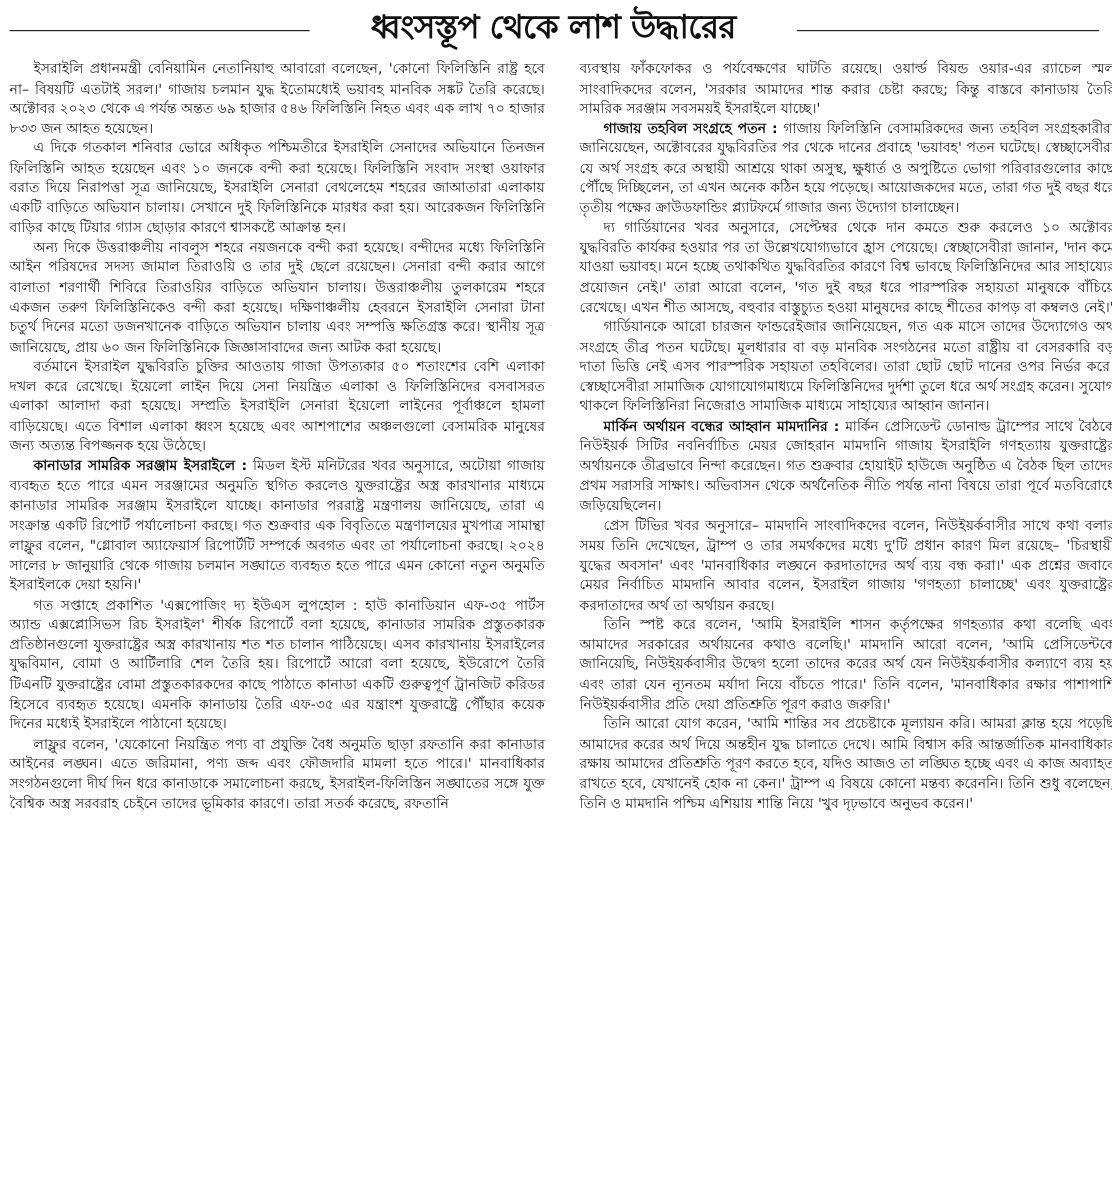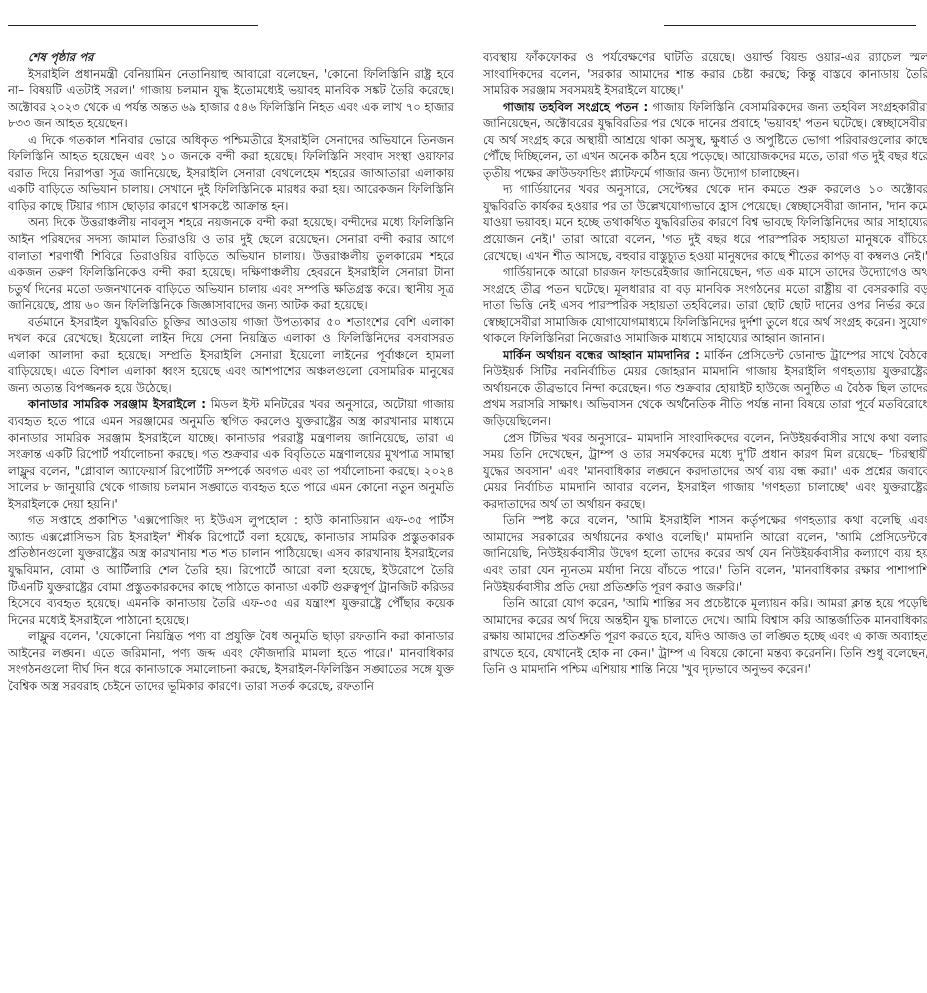--- a/index.html
+++ b/index.html
@@ -19,25 +19,25 @@
   .col p { margin:0; text-indent:20px; }
   .col p.noindent { text-indent:0; }
   .continued { font-style:italic; font-weight:bold; font-size:11.6px; margin:0; text-indent:0; line-height:16.55px; }
   .subhead { font-weight:bold; color:#111; }
 </style>
 </head>
 <body>
 
 <div class="headline-wrap">
   <div class="rule left"></div>
+  <div class="headline">ধ্বংসস্তূপ থেকে লাশ উদ্ধারের</div>
   <div class="rule right"></div>
 </div>
 
 <div class="col left">
-  <p class="continued">শেষ পৃষ্ঠার পর</p>
   <div id="left-paras">
       <p><span>ইসরাইলি প্রধানমন্ত্রী বেনিয়ামিন নেতানিয়াহু আবারো বলেছেন, 'কোনো ফিলিস্তিনি রাষ্ট্র হবে না– বিষয়টি এতটাই সরল।' গাজায় চলমান যুদ্ধ ইতোমধ্যেই ভয়াবহ মানবিক সঙ্কট তৈরি করেছে। অক্টোবর ২০২৩ থেকে এ পর্যন্ত অন্তত ৬৯ হাজার ৫৪৬ ফিলিস্তিনি নিহত এবং এক লাখ ৭০ হাজার ৮৩৩ জন আহত হয়েছেন।</span></p>
       <p><span>এ দিকে গতকাল শনিবার ভোরে অধিকৃত পশ্চিমতীরে ইসরাইলি সেনাদের অভিযানে তিনজন ফিলিস্তিনি আহত হয়েছেন এবং ১০ জনকে বন্দী করা হয়েছে। ফিলিস্তিনি সংবাদ সংস্থা ওয়াফার বরাত দিয়ে নিরাপত্তা সূত্র জানিয়েছে, ইসরাইলি সেনারা বেথলেহেম শহরের জাআতারা এলাকায় একটি বাড়িতে অভিযান চালায়। সেখানে দুই ফিলিস্তিনিকে মারধর করা হয়। আরেকজন ফিলিস্তিনি বাড়ির কাছে টিয়ার গ্যাস ছোড়ার কারণে শ্বাসকষ্টে আক্রান্ত হন।</span></p>
       <p><span>অন্য দিকে উত্তরাঞ্চলীয় নাবলুস শহরে নয়জনকে বন্দী করা হয়েছে। বন্দীদের মধ্যে ফিলিস্তিনি আইন পরিষদের সদস্য জামাল তিরাওয়ি ও তার দুই ছেলে রয়েছেন। সেনারা বন্দী করার আগে বালাতা শরণার্থী শিবিরে তিরাওয়ির বাড়িতে অভিযান চালায়। উত্তরাঞ্চলীয় তুলকারেম শহরে একজন তরুণ ফিলিস্তিনিকেও বন্দী করা হয়েছে। দক্ষিণাঞ্চলীয় হেবরনে ইসরাইলি সেনারা টানা চতুর্থ দিনের মতো ডজনখানেক বাড়িতে অভিযান চালায় এবং সম্পত্তি ক্ষতিগ্রস্ত করে। স্থানীয় সূত্র জানিয়েছে, প্রায় ৬০ জন ফিলিস্তিনিকে জিজ্ঞাসাবাদের জন্য আটক করা হয়েছে।</span></p>
       <p><span>বর্তমানে ইসরাইল যুদ্ধবিরতি চুক্তির আওতায় গাজা উপত্যকার ৫০ শতাংশের বেশি এলাকা দখল করে রেখেছে। ইয়েলো লাইন দিয়ে সেনা নিয়ন্ত্রিত এলাকা ও ফিলিস্তিনিদের বসবাসরত এলাকা আলাদা করা হয়েছে। সম্প্রতি ইসরাইলি সেনারা ইয়েলো লাইনের পূর্বাঞ্চলে হামলা বাড়িয়েছে। এতে বিশাল এলাকা ধ্বংস হয়েছে এবং আশপাশের অঞ্চলগুলো বেসামরিক মানুষের জন্য অত্যন্ত বিপজ্জনক হয়ে উঠেছে।</span></p>
       <p><span class="subhead">কানাডার সামরিক সরঞ্জাম ইসরাইলে :</span><span> মিডল ইস্ট মনিটরের খবর অনুসারে, অটোয়া গাজায় ব্যবহৃত হতে পারে এমন সরঞ্জামের অনুমতি স্থগিত করলেও যুক্তরাষ্ট্রের অস্ত্র কারখানার মাধ্যমে কানাডার সামরিক সরঞ্জাম ইসরাইলে যাচ্ছে। কানাডার পররাষ্ট্র মন্ত্রণালয় জানিয়েছে, তারা এ সংক্রান্ত একটি রিপোর্ট পর্যালোচনা করছে। গত শুক্রবার এক বিবৃতিতে মন্ত্রণালয়ের মুখপাত্র সামান্থা লাফ্লুর বলেন, "গ্লোবাল অ্যাফেয়ার্স রিপোর্টটি সম্পর্কে অবগত এবং তা পর্যালোচনা করছে। ২০২৪ সালের ৮ জানুয়ারি থেকে গাজায় চলমান সঙ্ঘাতে ব্যবহৃত হতে পারে এমন কোনো নতুন অনুমতি ইসরাইলকে দেয়া হয়নি।'</span></p>
       <p><span>গত সপ্তাহে প্রকাশিত 'এক্সপোজিং দ্য ইউএস লুপহোল : হাউ কানাডিয়ান এফ-৩৫ পার্টস অ্যান্ড এক্সপ্লোসিভস রিচ ইসরাইল' শীর্ষক রিপোর্টে বলা হয়েছে, কানাডার সামরিক প্রস্তুতকারক প্রতিষ্ঠানগুলো যুক্তরাষ্ট্রের অস্ত্র কারখানায় শত শত চালান পাঠিয়েছে। এসব কারখানায় ইসরাইলের যুদ্ধবিমান, বোমা ও আর্টিলারি শেল তৈরি হয়। রিপোর্টে আরো বলা হয়েছে, ইউরোপে তৈরি টিএনটি যুক্তরাষ্ট্রের বোমা প্রস্তুতকারকদের কাছে পাঠাতে কানাডা একটি গুরুত্বপূর্ণ ট্রানজিট করিডর হিসেবে ব্যবহৃত হয়েছে। এমনকি কানাডায় তৈরি এফ-৩৫ এর যন্ত্রাংশ যুক্তরাষ্ট্রে পৌঁছার কয়েক দিনের মধ্যেই ইসরাইলে পাঠানো হয়েছে।</span></p>
       <p><span>লাফ্লুর বলেন, 'যেকোনো নিয়ন্ত্রিত পণ্য বা প্রযুক্তি বৈধ অনুমতি ছাড়া রফতানি করা কানাডার আইনের লঙ্ঘন। এতে জরিমানা, পণ্য জব্দ এবং ফৌজদারি মামলা হতে পারে।' মানবাধিকার সংগঠনগুলো দীর্ঘ দিন ধরে কানাডাকে সমালোচনা করছে, ইসরাইল-ফিলিস্তিন সঙ্ঘাতের সঙ্গে যুক্ত বৈশ্বিক অস্ত্র সরবরাহ চেইনে তাদের ভূমিকার কারণে। তারা সতর্ক করেছে, রফতানি</span></p>
     </div>
 </div>

